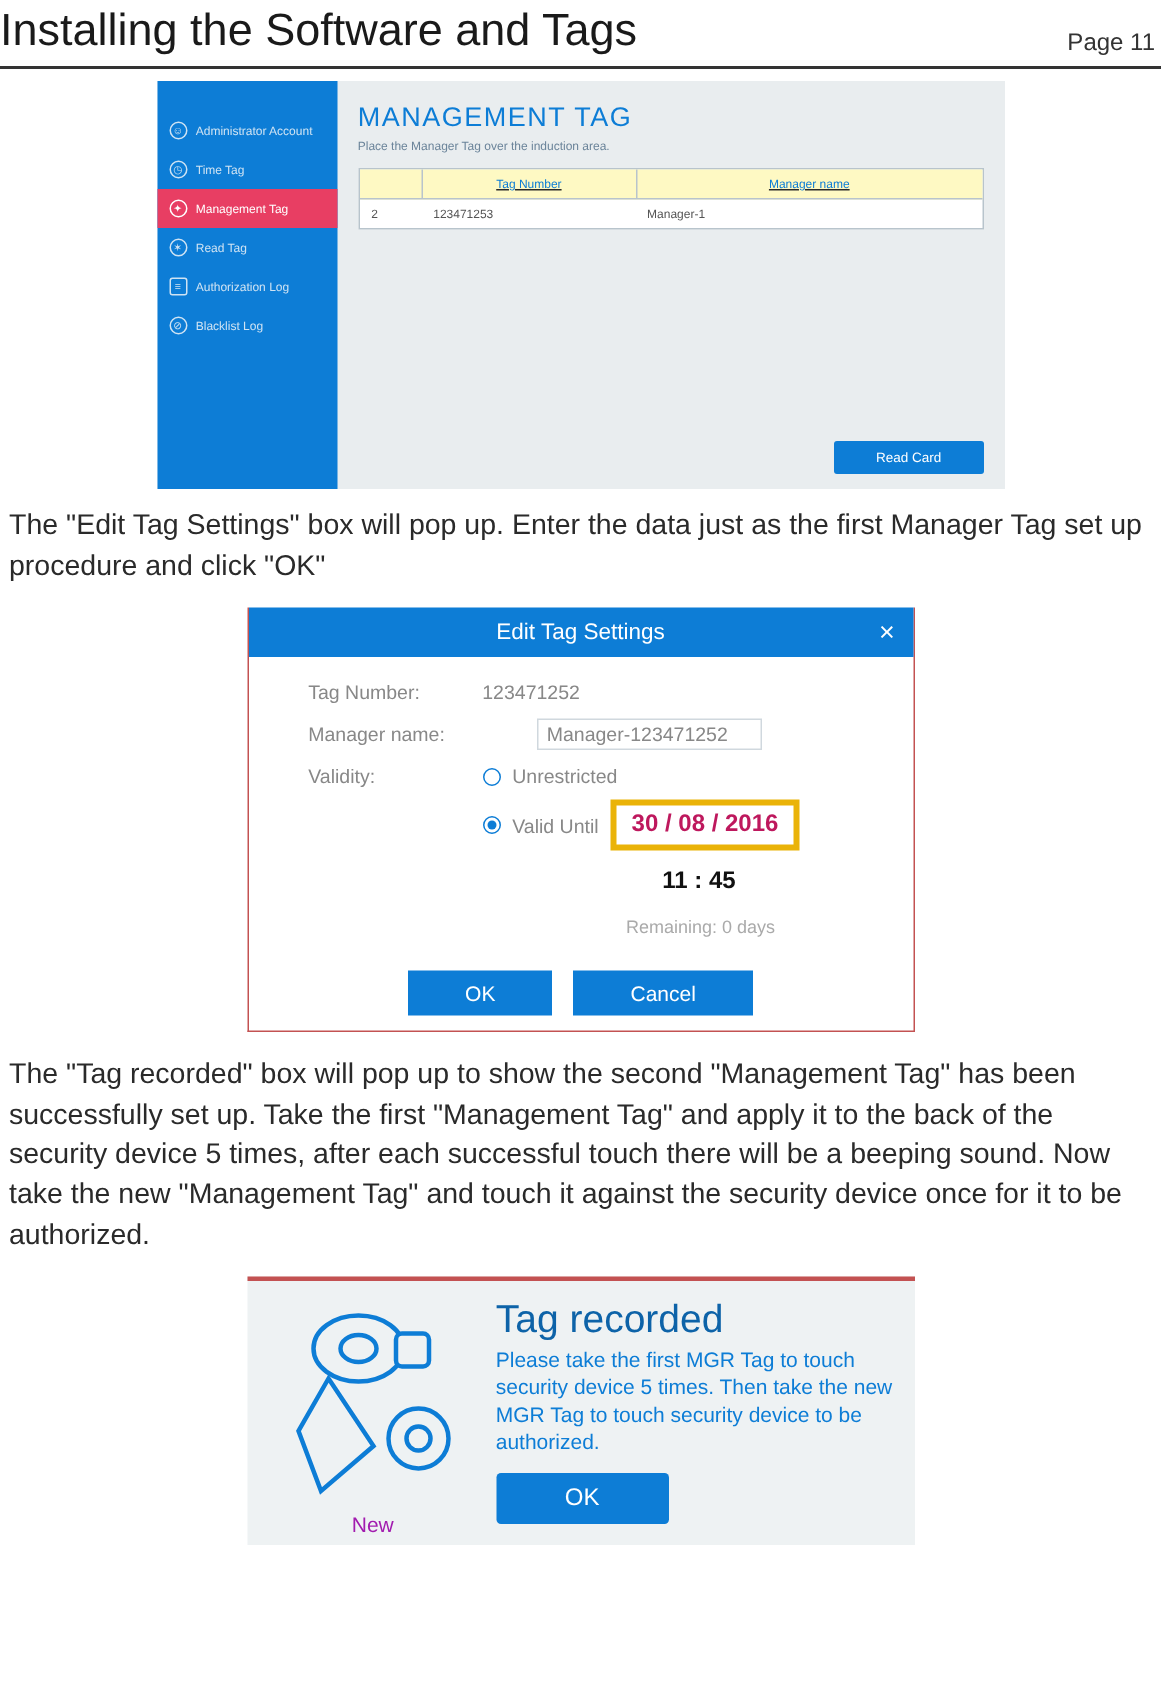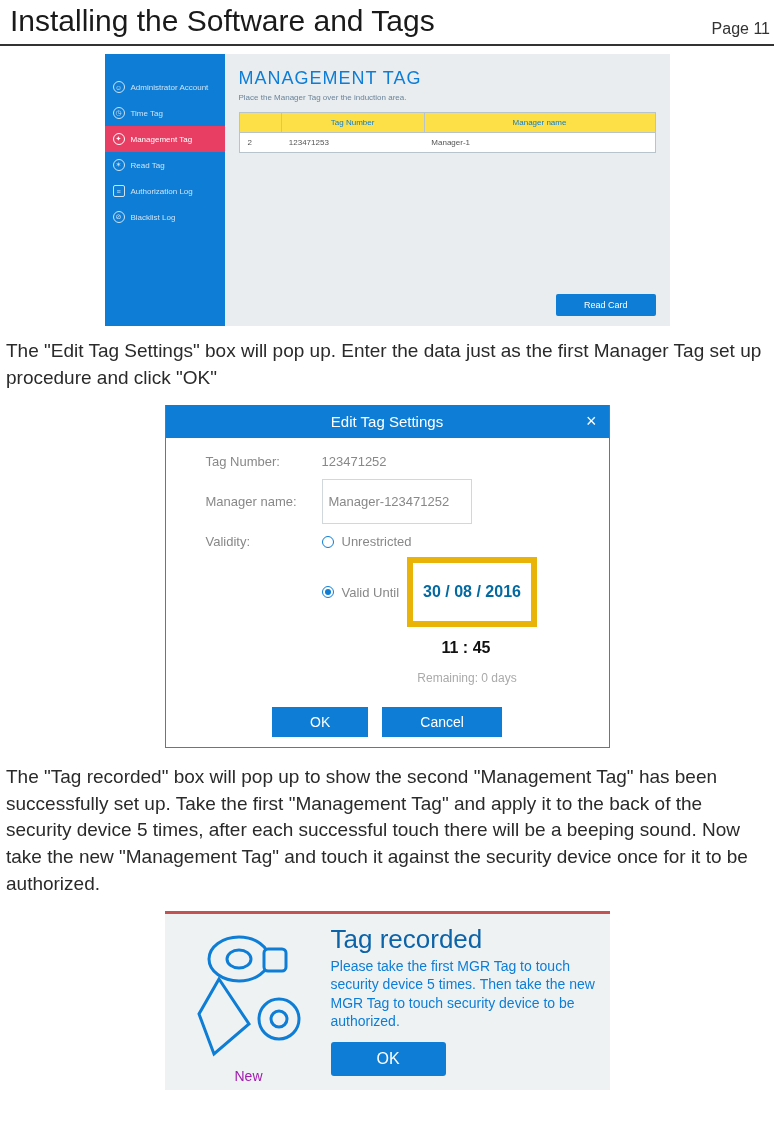--- a/index.html
+++ b/index.html
@@ -6,21 +6,21 @@
   body {
     font-family: "Segoe UI", Arial, sans-serif;
     background: #fff;
     width: 774px;
     color: #2a2a2a;
   }
   .page-header {
     display: flex;
     justify-content: space-between;
     align-items: flex-end;
-    padding: 4px 4px 6px 10px;
+    padding: 4px 4px 6px 0;
     border-bottom: 2px solid #333;
   }
   .page-title {
     font-size: 30px;
     font-weight: 300;
     color: #1a1a1a;
   }
   .page-num {
     font-size: 16px;
     color: #333;
@@ -89,22 +89,23 @@
     color: #6b849a;
     font-size: 8px;
     margin: 4px 0 10px 0;
   }
   .mg-table {
     background: #fff;
     border: 1px solid #b8c4cc;
   }
   .mg-thead {
     display: flex;
-    background: #fde047;
+    background: #fef9c3;
     border-bottom: 1px solid #b8c4cc;
+    text-decoration: underline;
   }
   .mg-th {
     flex: 1;
     padding: 5px 8px;
     color: #0d7dd6;
     font-size: 8px;
     text-align: center;
     border-right: 1px solid #b8c4cc;
   }
   .mg-th:last-child { border-right: none; flex: 1.7; }
@@ -173,24 +174,25 @@
     width: 110px;
     color: #888;
     font-size: 13px;
   }
   .dlg-val {
     color: #888;
     font-size: 13px;
   }
   .dlg-input {
     border: 1px solid #d0d8de;
-    padding: 14px 6px;
+    padding: 2px 6px;
     color: #888;
     font-size: 13px;
     width: 150px;
+    margin-left: 36px;
   }
   .radio-row {
     display: flex;
     align-items: center;
     gap: 8px;
     margin-bottom: 8px;
   }
   .radio {
     width: 12px; height: 12px;
     border: 1px solid #0d7dd6;
@@ -198,23 +200,23 @@
     display: inline-flex;
     align-items: center; justify-content: center;
   }
   .radio.sel::after {
     content:"";
     width: 6px; height: 6px;
     background:#0d7dd6;
     border-radius:50%;
   }
   .date-box {
-    border: 6px solid #eab308;
-    padding: 20px 10px;
-    color: #0369a1;
+    border: 4px solid #eab308;
+    padding: 4px 10px;
+    color: #be185d;
     font-weight: 600;
     font-size: 16px;
     display: inline-block;
   }
   .time-box {
     color:#111;
     font-weight:600;
     font-size:16px;
     padding: 4px 10px;
   }

